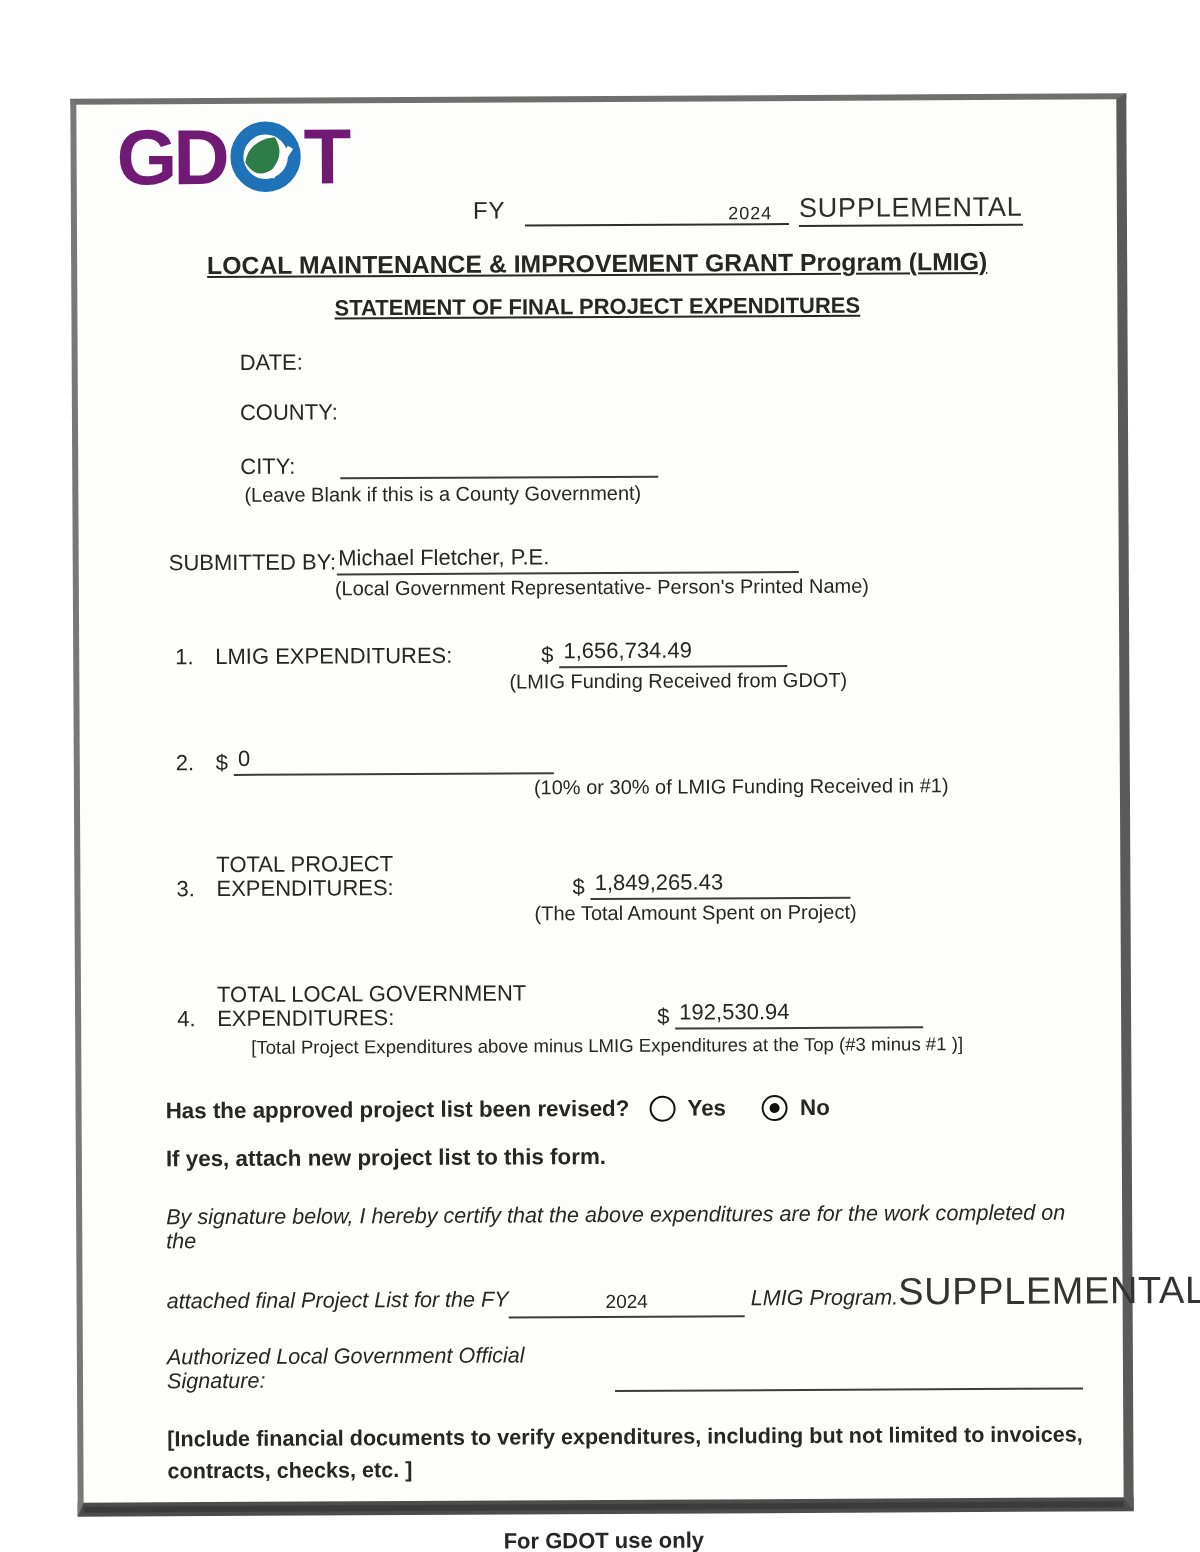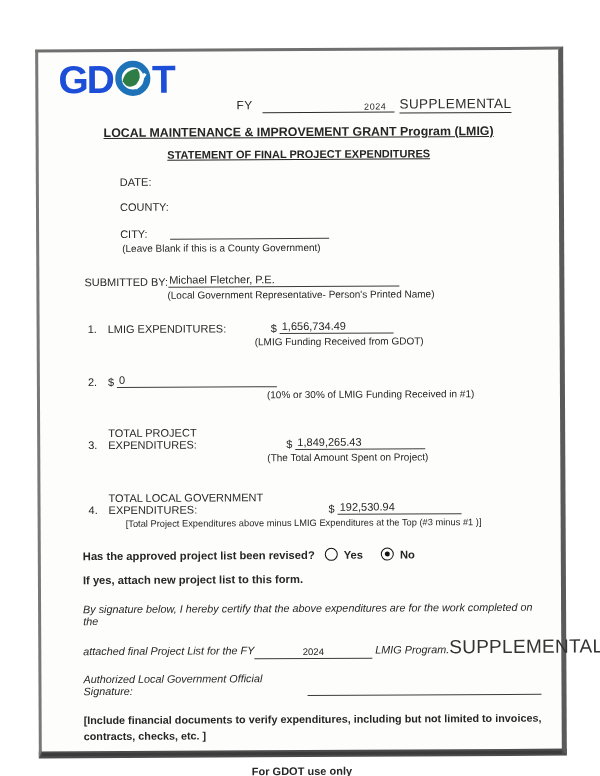--- a/index.html
+++ b/index.html
@@ -9,21 +9,21 @@
     border-top:3px solid #6f6f6f;border-left:3px solid #787878;
     border-right:5px solid #5a5a5a;border-bottom:7px solid #4c4c4c;
     transform:rotate(-0.3deg);}
   .content{padding:6px 20px 0 20px;}
   .u{text-decoration:underline}
   .uline{display:inline-block;border-bottom:1.4px solid #3c3c3c;height:13px;vertical-align:bottom;}
   
   .logo-row{height:46px;margin-top:2px;}
   .logo{display:flex;align-items:flex-start;}
   .wordmark{display:flex;align-items:flex-end;line-height:1;}
-  .lg{font-size:39px;font-weight:bold;color:#1d4ed8;letter-spacing:-2px;line-height:0.9;}
+  .lg{font-size:39px;font-weight:bold;color:#701a75;letter-spacing:-2px;line-height:0.9;}
   .logo-o{width:37px;height:37px;margin:0 1px;}
   .org{font-size:9px;color:#54696b;font-weight:600;line-height:1.18;margin:4px 0 0 6px;}
   
   .fy-row{margin:-8px 0 0 178px;font-size:12px;white-space:nowrap;}
   .fy-label{font-weight:normal;letter-spacing:0.5px;}
   .fyline{width:132px;border-bottom:1.8px solid #2e2e2e;text-align:right;margin-left:6px;}
   .fy-val{font-size:9px;letter-spacing:0.5px;padding-right:8px;}
   .fy-stamp{font-size:13.5px;color:#2e2e2e;letter-spacing:0.4px;border-bottom:1.8px solid #2e2e2e;padding-bottom:1px;margin-left:2px;}
   .title{margin-top:12px;text-align:center;font-size:12.4px;font-weight:bold;}
   .subtitle{margin-top:9px;text-align:center;font-size:11px;font-weight:bold;}

